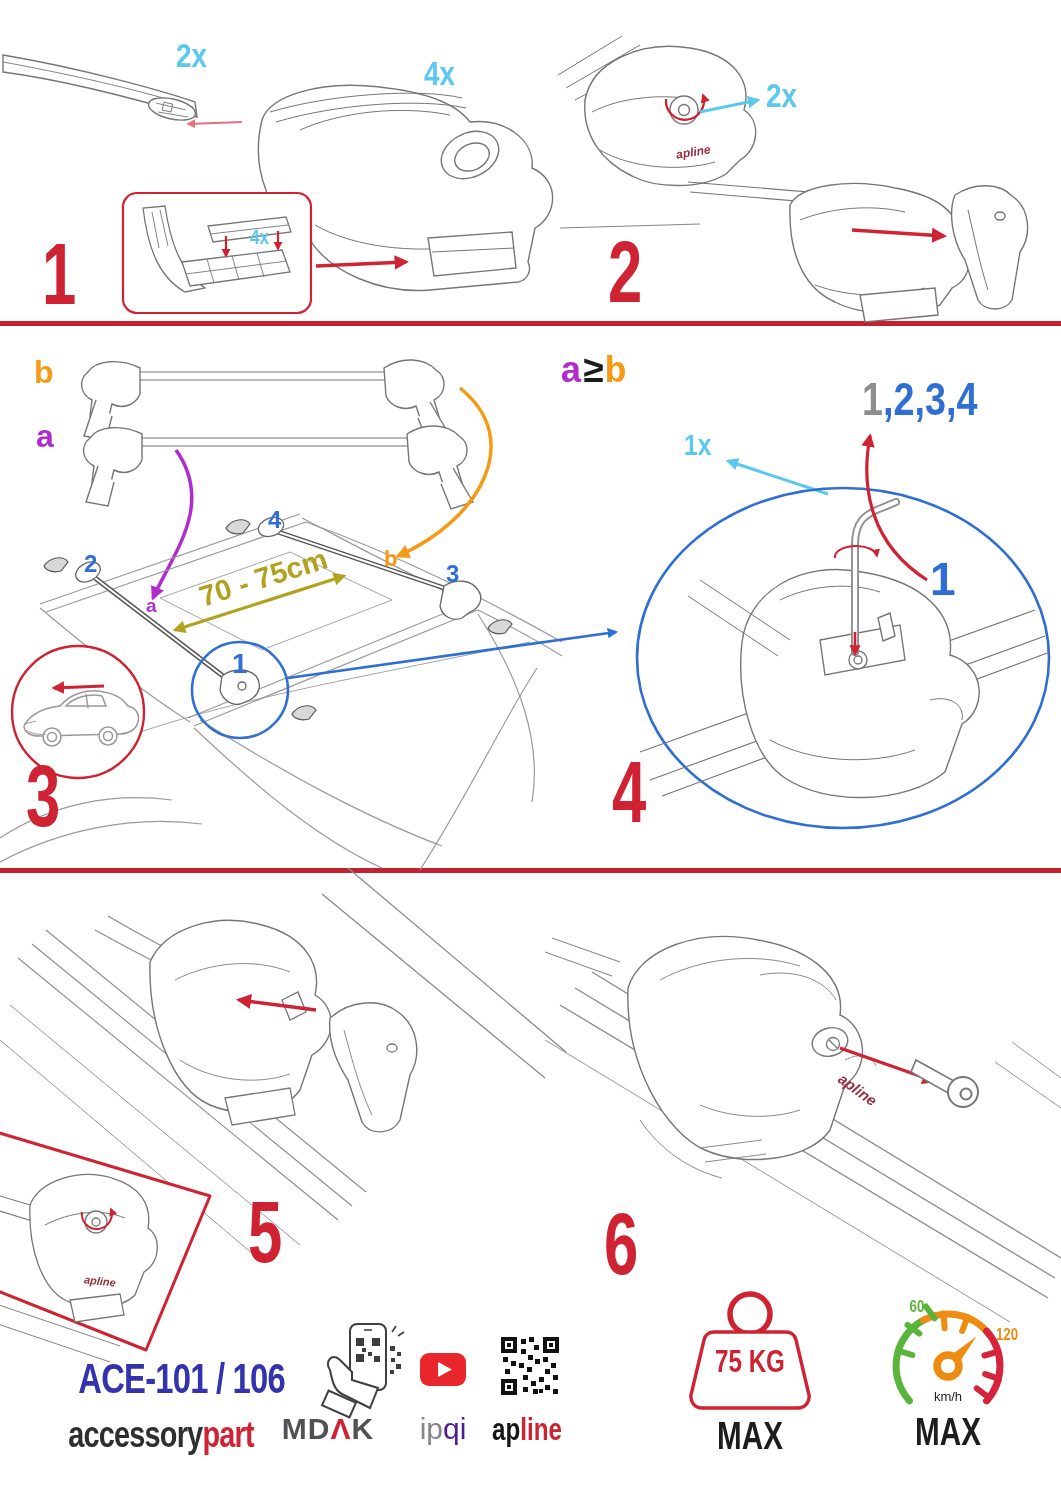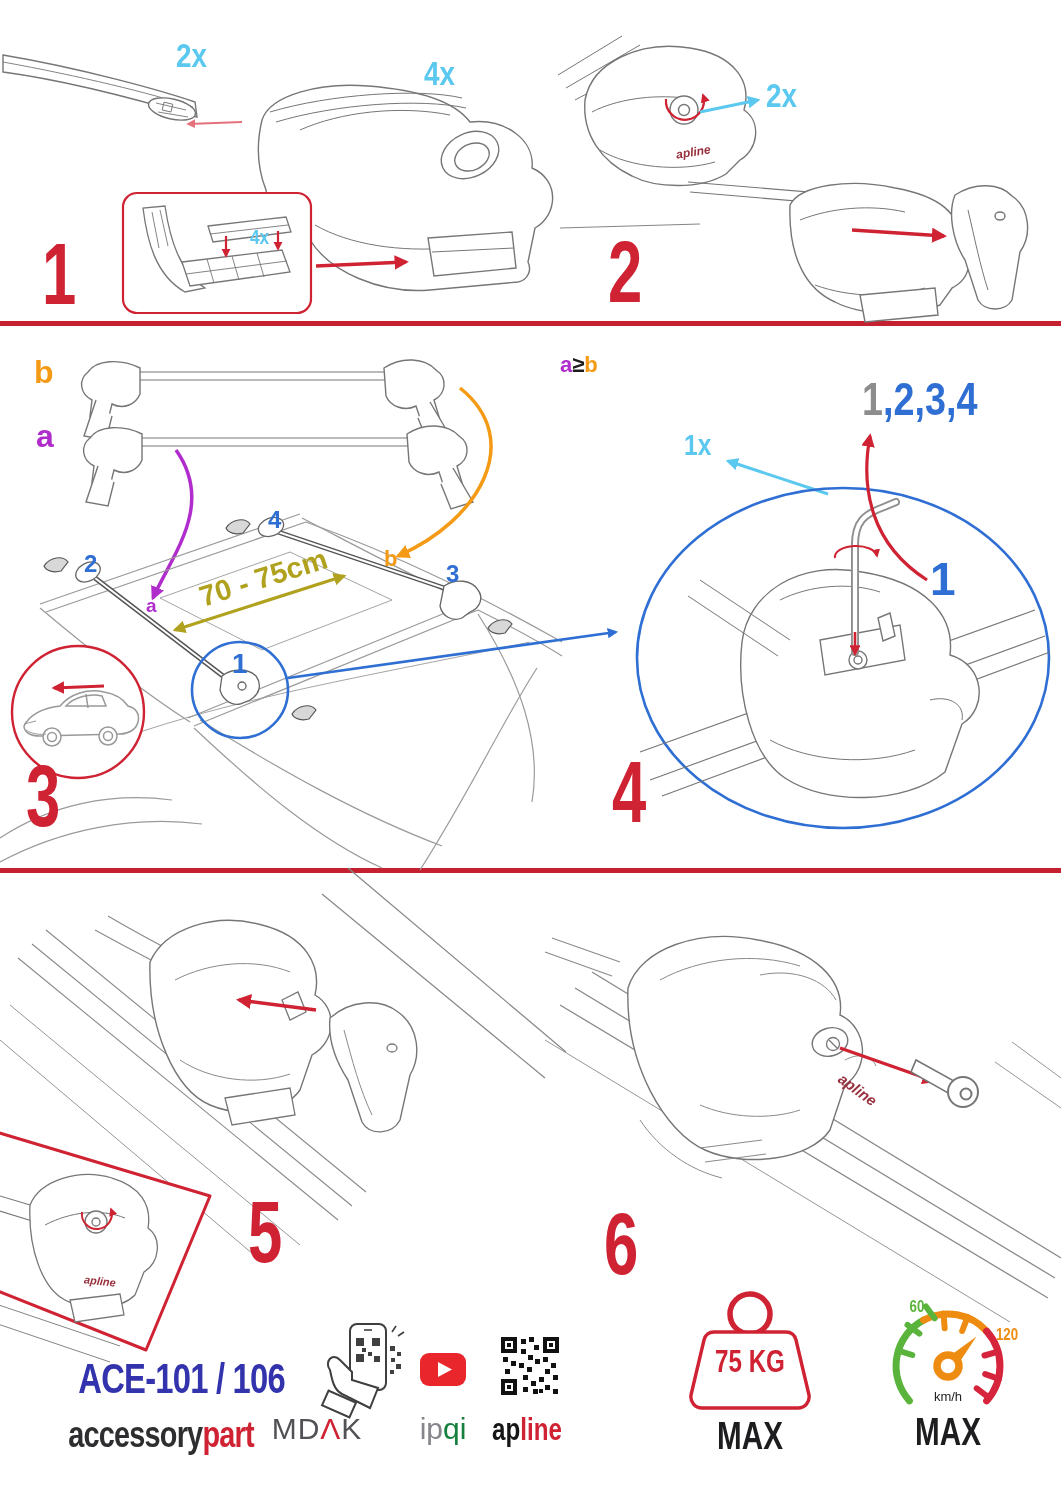--- a/index.html
+++ b/index.html
@@ -7,21 +7,21 @@
          font-family:"Liberation Sans",sans-serif;border-radius:11px;}
   svg{position:absolute;left:0;top:0;}
   .lbl{position:absolute;line-height:1;white-space:nowrap;}
   .qty{color:#5ac8ef;font-size:34px;font-weight:700;transform:scaleX(.82);transform-origin:left top;}
   .step-num{color:#cf2233;font-size:88px;font-weight:700;transform:scaleX(.70);transform-origin:left top;letter-spacing:-2px;}
   .blue{color:#2f6fd4;}
   .orange{color:#f49a15;}
   .purple{color:#b02ccc;}
   .posnum{font-size:24px;font-weight:700;color:#2f6fd4;}
   .barlbl{font-size:32px;font-weight:700;}
-  .cond{font-size:22px;font-weight:700;}
+  .cond{font-size:37px;font-weight:700;font-family:Liberation Mono, monospace;}
   .seq{font-size:46px;font-weight:700;transform:scaleX(.82);transform-origin:left top;}
   .centered{text-align:center;}
   .cndsd{transform:scaleX(.78);transform-origin:center top;}
   .footlogo{color:#97303c;font-weight:700;font-style:italic;}
   .dim{color:#b0a21e;font-size:29px;font-weight:700;}
 </style>
 </head>
 <body>
 
 <div id="sheet">
@@ -371,25 +371,25 @@
 <div class="lbl step-num" style="left:248px;top:1188px;">5</div>
 <div class="lbl footlogo" style="left:84px;top:1276px;font-size:11px;transform:rotate(6deg);">apline</div>
 
 <div class="lbl step-num" style="left:604px;top:1200px;">6</div>
 <div class="lbl footlogo" style="left:836px;top:1082px;font-size:15px;transform:rotate(36deg);">apline</div>
 
 <div class="lbl centered cndsd" style="left:55px;top:1358px;width:212px;font-size:42px;font-weight:700;color:#3333ad;letter-spacing:-1px;">ACE-101 / 106</div>
 <div class="lbl centered cndsd" style="left:30px;top:1416px;width:262px;font-size:37px;font-weight:700;letter-spacing:-1px;">
   <span style="color:#2e2e30;">accessory</span><span style="color:#cf2233;">part</span>
 </div>
-<div class="lbl centered" style="left:262px;top:1414px;width:110px;font-size:30px;font-weight:400;letter-spacing:1px;">
+<div class="lbl centered" style="left:273px;top:1414px;width:110px;font-size:30px;font-weight:700;letter-spacing:1px;">
   <span style="color:#515156;">MD</span><span style="color:#cf2233;">Λ</span><span style="color:#515156;">K</span>
 </div>
 <div class="lbl centered" style="left:408px;top:1414px;width:70px;font-size:30px;font-weight:500;">
-  <span style="color:#85858b;">ip</span><span style="color:#15803d;">qi</span>
+  <span style="color:#85858b;">ip</span><span style="color:#4c1d95;">qi</span>
 </div>
 <div class="lbl centered cndsd" style="left:477px;top:1414px;width:100px;font-size:31px;font-weight:700;">
   <span style="color:#161616;">ap</span><span style="color:#cf2233;">line</span>
 </div>
 <div class="lbl centered cndsd" style="left:690px;top:1346px;width:120px;font-size:31px;font-weight:700;color:#cf2233;">75 KG</div>
 <div class="lbl centered cndsd" style="left:690px;top:1417px;width:120px;font-size:38px;font-weight:700;color:#1d1d1f;">MAX</div>
 <div class="lbl centered cndsd" style="left:900px;top:1298px;width:34px;font-size:17px;font-weight:700;color:#5ab43c;">60</div>
 <div class="lbl centered cndsd" style="left:988px;top:1326px;width:38px;font-size:17px;font-weight:700;color:#ee8c12;">120</div>
 <div class="lbl centered" style="left:918px;top:1390px;width:60px;font-size:13px;font-weight:500;color:#222;">km/h</div>
 <div class="lbl centered cndsd" style="left:896px;top:1413px;width:104px;font-size:38px;font-weight:700;color:#1d1d1f;">MAX</div>

